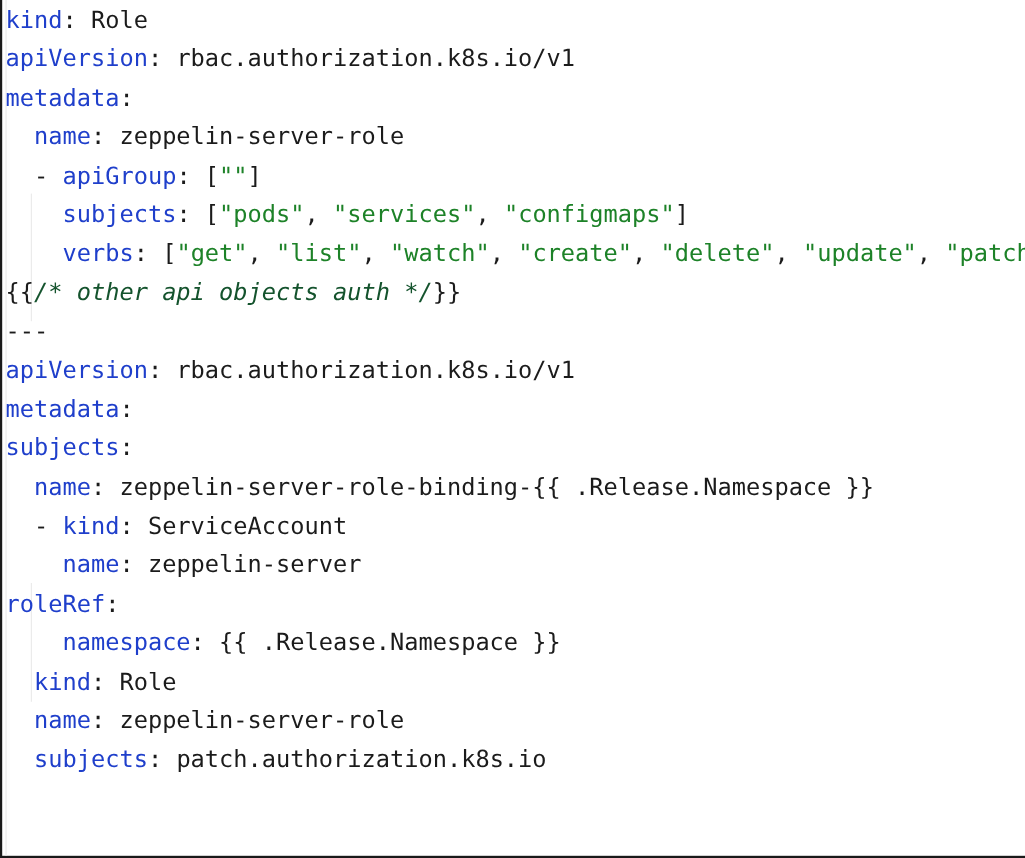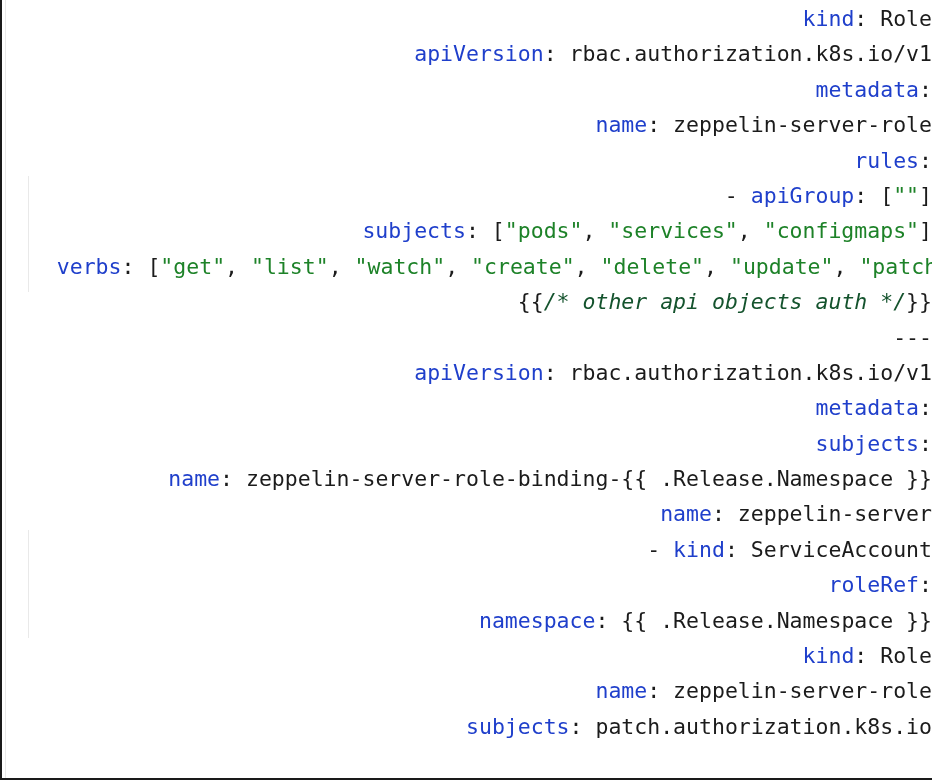--- a/index.html
+++ b/index.html
@@ -37,21 +37,20 @@
     width: 1px;
     background: #e9e9e9;
   }
   .guide.g1 { left: 3px; }
   .guide.g2 { left: 25.8px; top: 176px; height: 116px; }
   .guide.g3 { left: 25.8px; top: 530px; height: 108px; }
   #lines {
     position: relative;
     padding: 0;
     margin: 0;
-    text-align: right;
   }
   .line {
     position: relative;
     white-space: pre;
     padding-left: 3px;
     height: 35.4px;
   }
   .line:first-child { padding-top: 1px; }
   .tok-key    { color: #1f3fcb; }
   .tok-plain  { color: #1b1b1b; }
@@ -68,31 +67,30 @@
   <div class="guides">
     <div class="guide g1"></div>
     <div class="guide g2"></div>
     <div class="guide g3"></div>
   </div>
   <div id="lines">
       <div class="line"><span class="tok-key">kind</span><span class="tok-punct">: </span><span class="tok-plain">Role</span></div>
       <div class="line"><span class="tok-key">apiVersion</span><span class="tok-punct">: </span><span class="tok-plain">rbac.authorization.k8s.io/v1</span></div>
       <div class="line"><span class="tok-key">metadata</span><span class="tok-punct">:</span></div>
       <div class="line"><span class="tok-plain">  </span><span class="tok-key">name</span><span class="tok-punct">: </span><span class="tok-plain">zeppelin-server-role</span></div>
-      <div class="line"><span class="tok-key">rules</span><span class="tok-punct">:</span></div>
       <div class="line"><span class="tok-dash">  - </span><span class="tok-key">apiGroup</span><span class="tok-punct">: [</span><span class="tok-str">""</span><span class="tok-punct">]</span></div>
       <div class="line"><span class="tok-plain">    </span><span class="tok-key">subjects</span><span class="tok-punct">: [</span><span class="tok-str">"pods"</span><span class="tok-punct">, </span><span class="tok-str">"services"</span><span class="tok-punct">, </span><span class="tok-str">"configmaps"</span><span class="tok-punct">]</span></div>
       <div class="line"><span class="tok-plain">    </span><span class="tok-key">verbs</span><span class="tok-punct">: [</span><span class="tok-str">"get"</span><span class="tok-punct">, </span><span class="tok-str">"list"</span><span class="tok-punct">, </span><span class="tok-str">"watch"</span><span class="tok-punct">, </span><span class="tok-str">"create"</span><span class="tok-punct">, </span><span class="tok-str">"delete"</span><span class="tok-punct">, </span><span class="tok-str">"update"</span><span class="tok-punct">, </span><span class="tok-str">"patch"</span></div>
       <div class="line"><span class="tok-tmpl">{{</span><span class="tok-comment">/* other api objects auth */</span><span class="tok-tmpl">}}</span></div>
       <div class="line"><span class="tok-plain">---</span></div>
       <div class="line"><span class="tok-key">apiVersion</span><span class="tok-punct">: </span><span class="tok-plain">rbac.authorization.k8s.io/v1</span></div>
       <div class="line"><span class="tok-key">metadata</span><span class="tok-punct">:</span></div>
       <div class="line"><span class="tok-key">subjects</span><span class="tok-punct">:</span></div>
       <div class="line"><span class="tok-plain">  </span><span class="tok-key">name</span><span class="tok-punct">: </span><span class="tok-plain">zeppelin-server-role-binding-{{ .Release.Namespace }}</span></div>
+      <div class="line"><span class="tok-dash">  - </span><span class="tok-key">kind</span><span class="tok-punct">: </span><span class="tok-plain">ServiceAccount</span></div>
       <div class="line"><span class="tok-plain">    </span><span class="tok-key">name</span><span class="tok-punct">: </span><span class="tok-plain">zeppelin-server</span></div>
-      <div class="line"><span class="tok-dash">  - </span><span class="tok-key">kind</span><span class="tok-punct">: </span><span class="tok-plain">ServiceAccount</span></div>
       <div class="line"><span class="tok-key">roleRef</span><span class="tok-punct">:</span></div>
       <div class="line"><span class="tok-plain">    </span><span class="tok-key">namespace</span><span class="tok-punct">: </span><span class="tok-plain">{{ .Release.Namespace }}</span></div>
       <div class="line"><span class="tok-plain">  </span><span class="tok-key">kind</span><span class="tok-punct">: </span><span class="tok-plain">Role</span></div>
       <div class="line"><span class="tok-plain">  </span><span class="tok-key">name</span><span class="tok-punct">: </span><span class="tok-plain">zeppelin-server-role</span></div>
       <div class="line"><span class="tok-plain">  </span><span class="tok-key">subjects</span><span class="tok-punct">: </span><span class="tok-plain">patch.authorization.k8s.io</span></div>
     </div>
 </div>
 
 </body></html>

